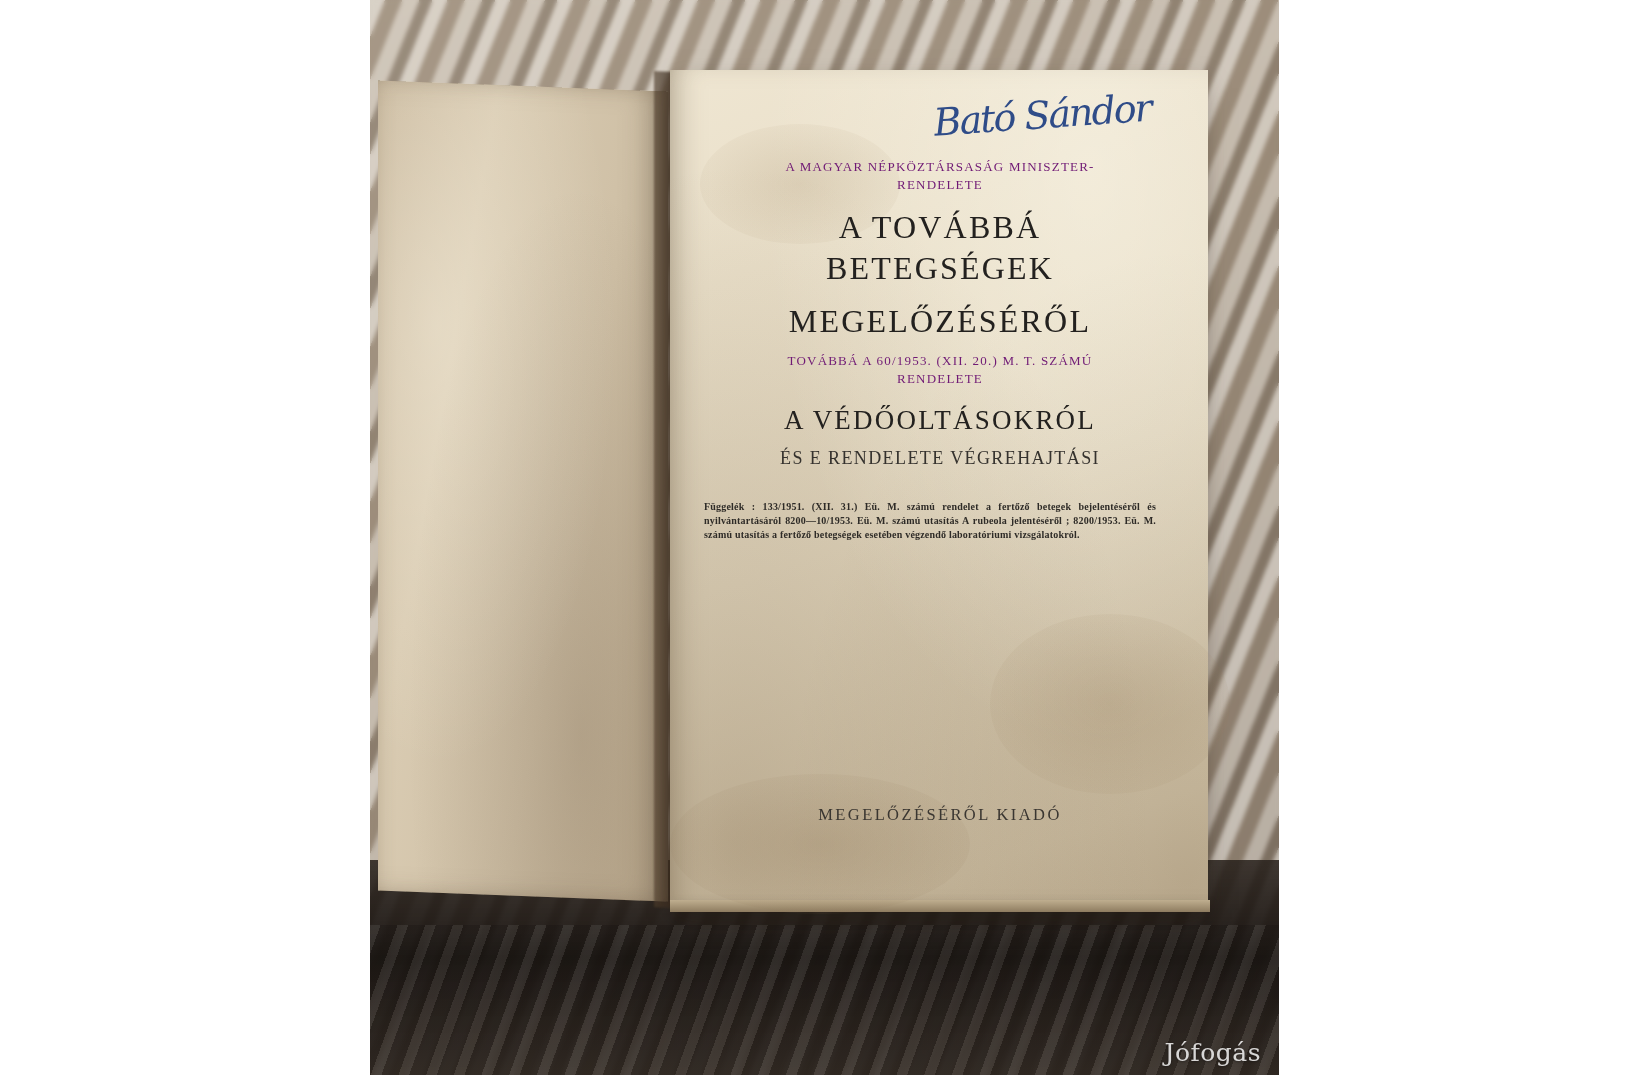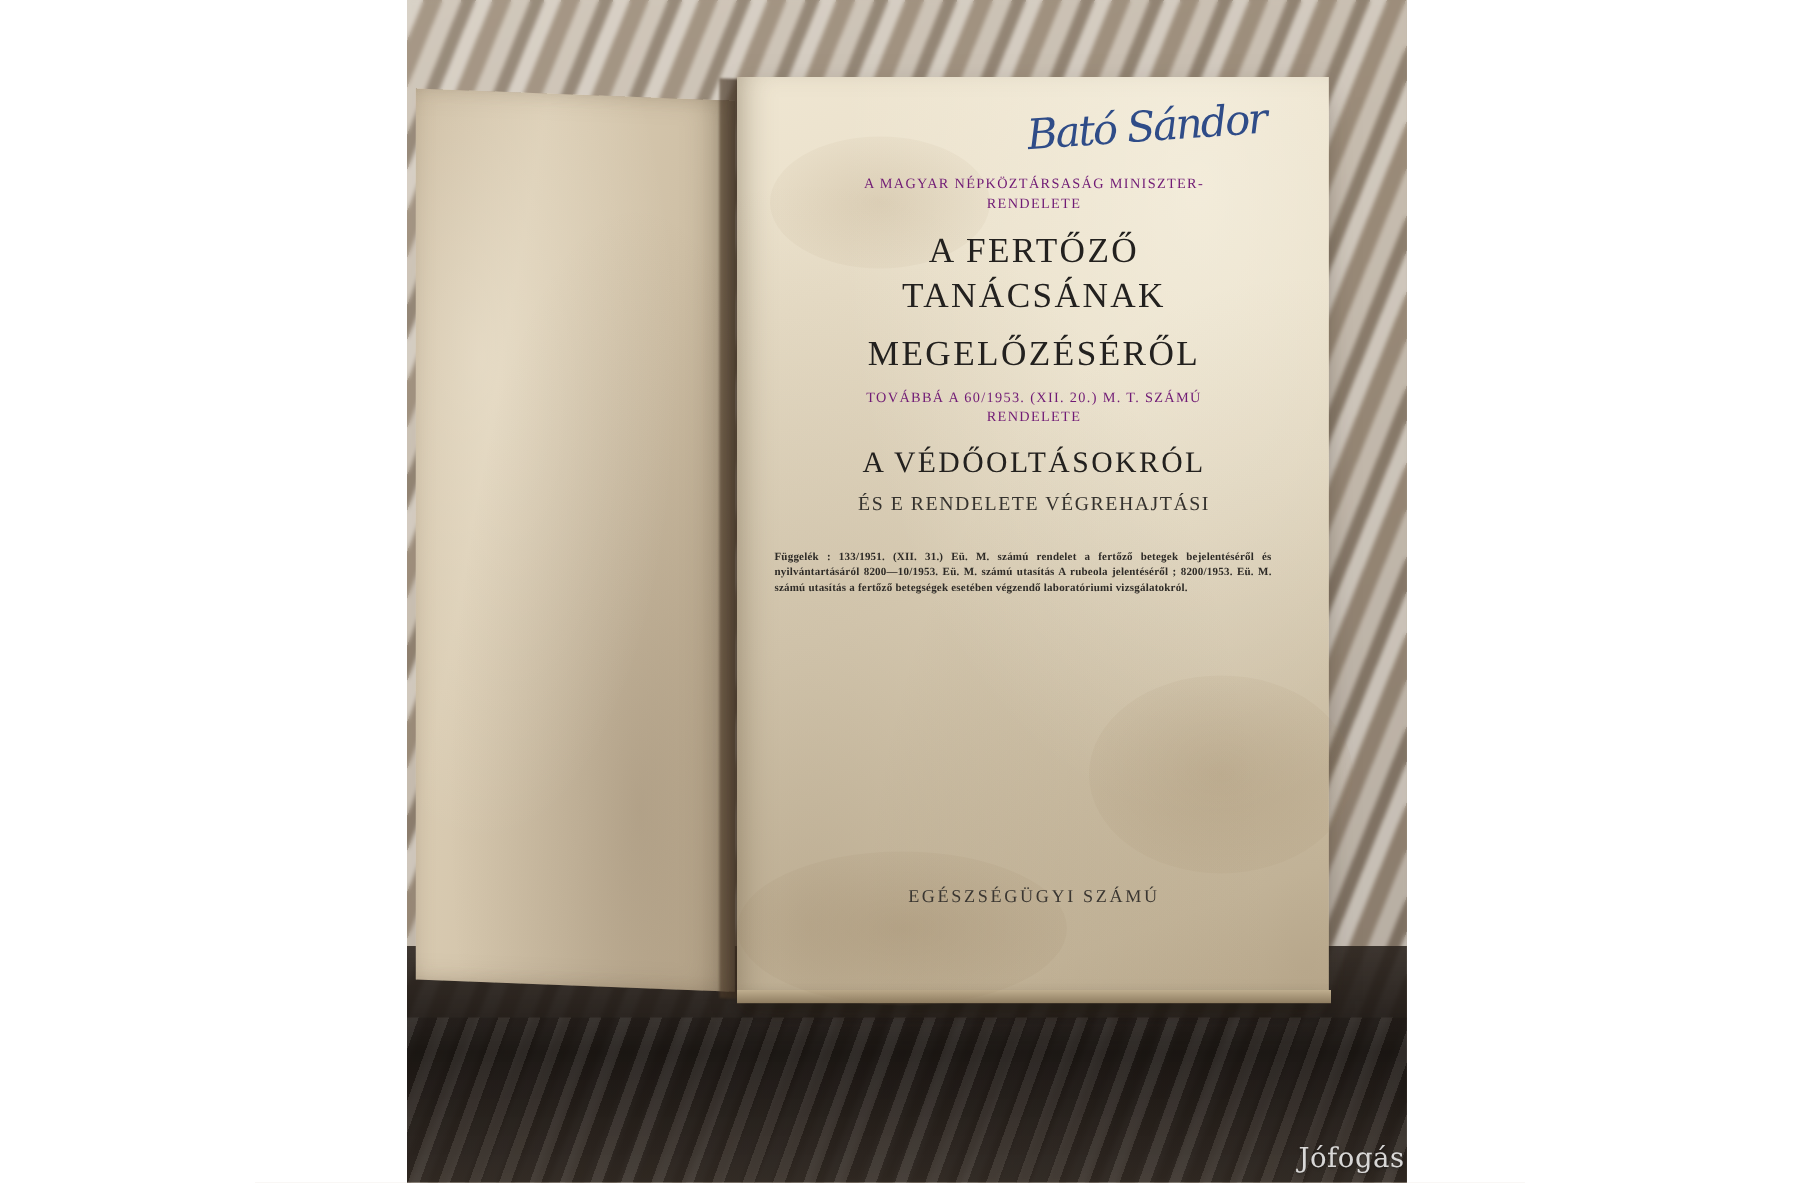--- a/index.html
+++ b/index.html
@@ -238,21 +238,21 @@
     border-radius: 50%;
     pointer-events: none;
   }
   .s1 { left: 330px; top: 110px; width: 200px; height: 120px; background: radial-gradient(ellipse, rgba(160,135,98,0.22), rgba(160,135,98,0)); }
   .s2 { left: 620px; top: 600px; width: 240px; height: 180px; background: radial-gradient(ellipse, rgba(150,125,90,0.25), rgba(150,125,90,0)); }
   .s3 { left: 300px; top: 760px; width: 300px; height: 140px; background: radial-gradient(ellipse, rgba(140,115,82,0.25), rgba(140,115,82,0)); }
 
   
   .watermark {
     position: absolute;
-    right: 2px;
+    right: 18px;
     bottom: 8px;
     font-family: "DejaVu Serif", serif;
     font-size: 25px;
     color: rgba(255,255,255,0.82);
     letter-spacing: 0.5px;
     text-shadow: 0 1px 3px rgba(0,0,0,0.45);
   }
 </style>
 </head>
 <body>
@@ -279,35 +279,35 @@
       <div class="title-content">
 
         <div class="sig">Bató Sándor</div>
 
         <div class="blk t-head">
           <div class="line-sm">A MAGYAR NÉPKÖZTÁRSASÁG MINISZTER-</div>
           <div class="line-sm">RENDELETE</div>
         </div>
 
         <div class="blk">
-          <div class="line-big">A FERTŐZŐ TANÁCSÁNAK</div>
+          <div class="line-big">A TOVÁBBÁ BETEGSÉGEK</div>
           <div class="line-big">MEGELŐZÉSÉRŐL</div>
         </div>
 
         <div class="blk">
           <div class="line-sm">TOVÁBBÁ A 60/1953. (XII. 20.) M. T. SZÁMÚ</div>
           <div class="line-sm">RENDELETE</div>
         </div>
 
         <div class="blk">
           <div class="line-big2">A VÉDŐOLTÁSOKRÓL</div>
           <div class="line-md">ÉS E RENDELETE VÉGREHAJTÁSI</div>
         </div>
 
         <div class="appendix">Függelék : 133/1951. (XII. 31.) Eü. M. számú rendelet a fertőző betegek bejelentéséről és nyilvántartásáról 8200—10/1953. Eü. M. számú utasítás A rubeola jelentéséről ; 8200/1953. Eü. M. számú utasítás a fertőző betegségek esetében végzendő laboratóriumi vizsgálatokról.</div>
 
-        <div class="publisher">EGÉSZSÉGÜGYI SZÁMÚ</div>
+        <div class="publisher">MEGELŐZÉSÉRŐL KIADÓ</div>
       </div>
     </div>
 
     <div class="watermark">Jófogás</div>
   </div>
 </div>
 
 </body></html>

